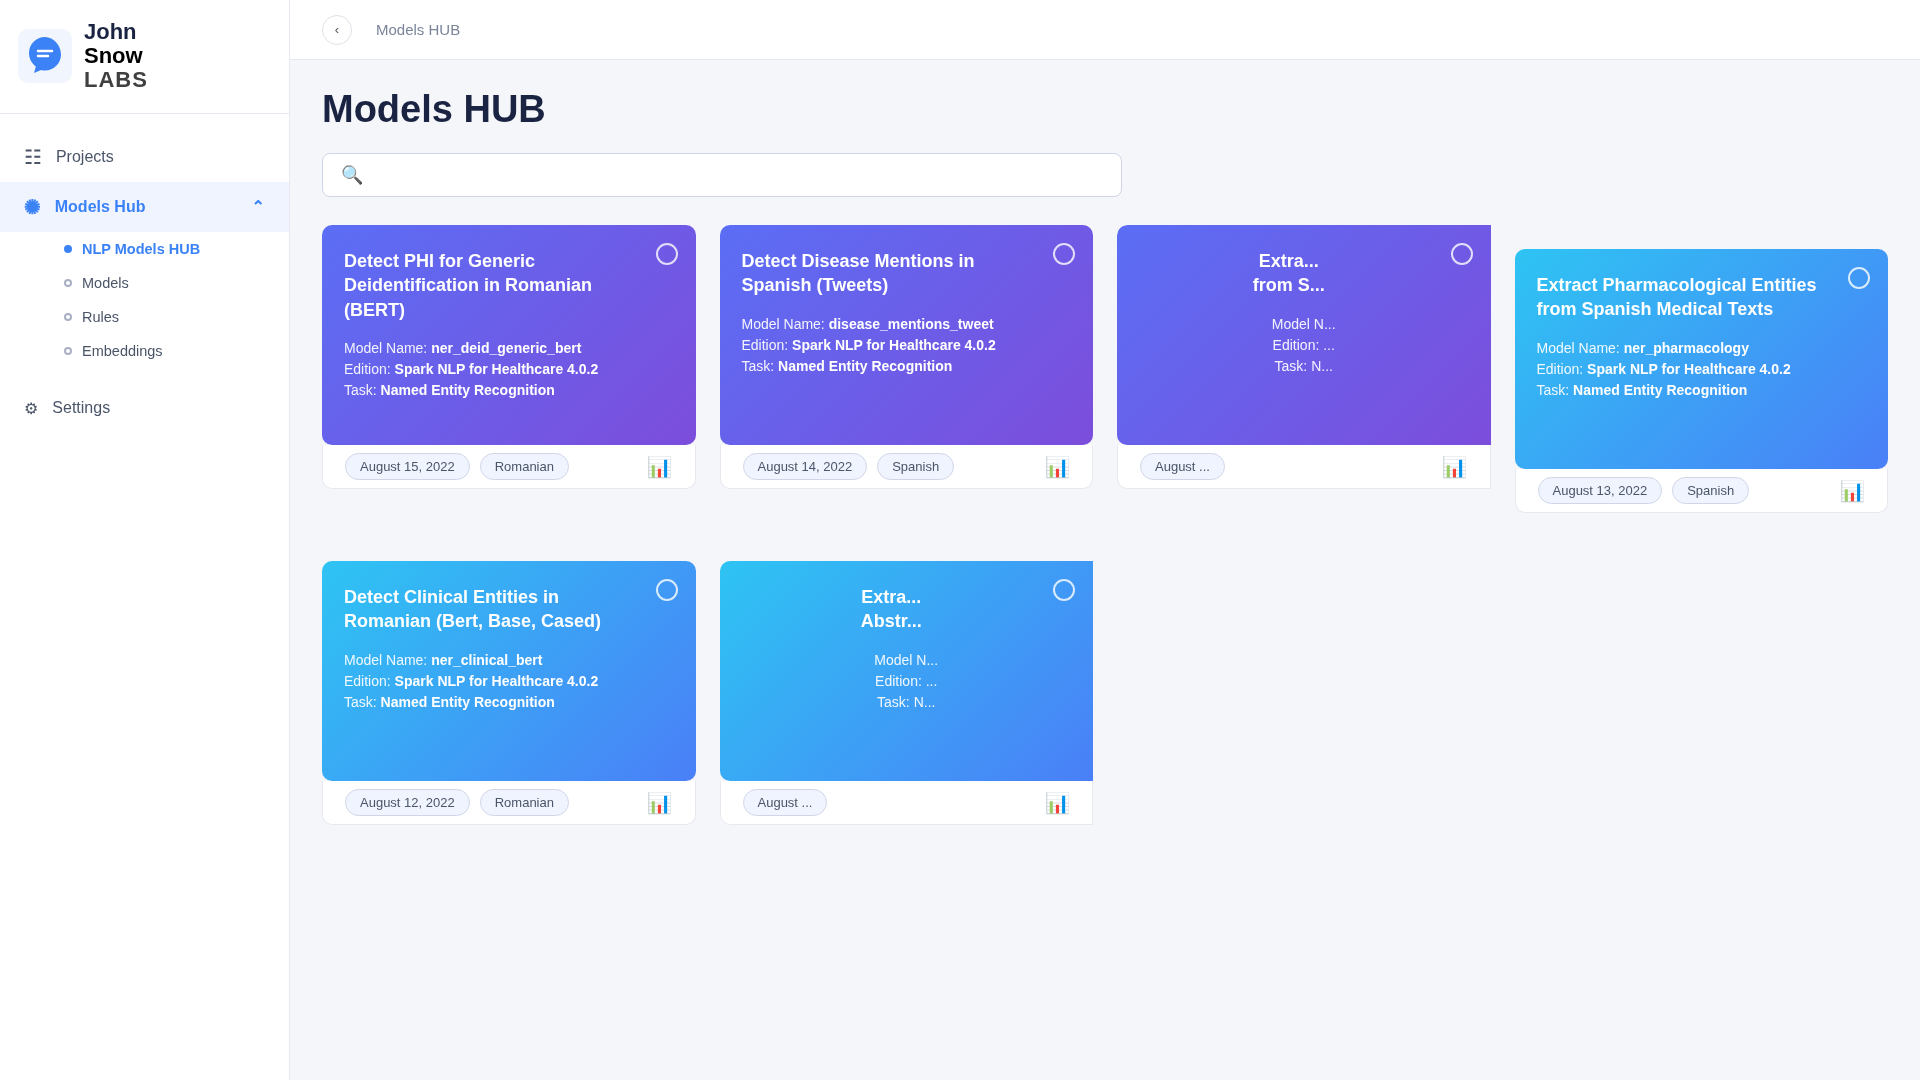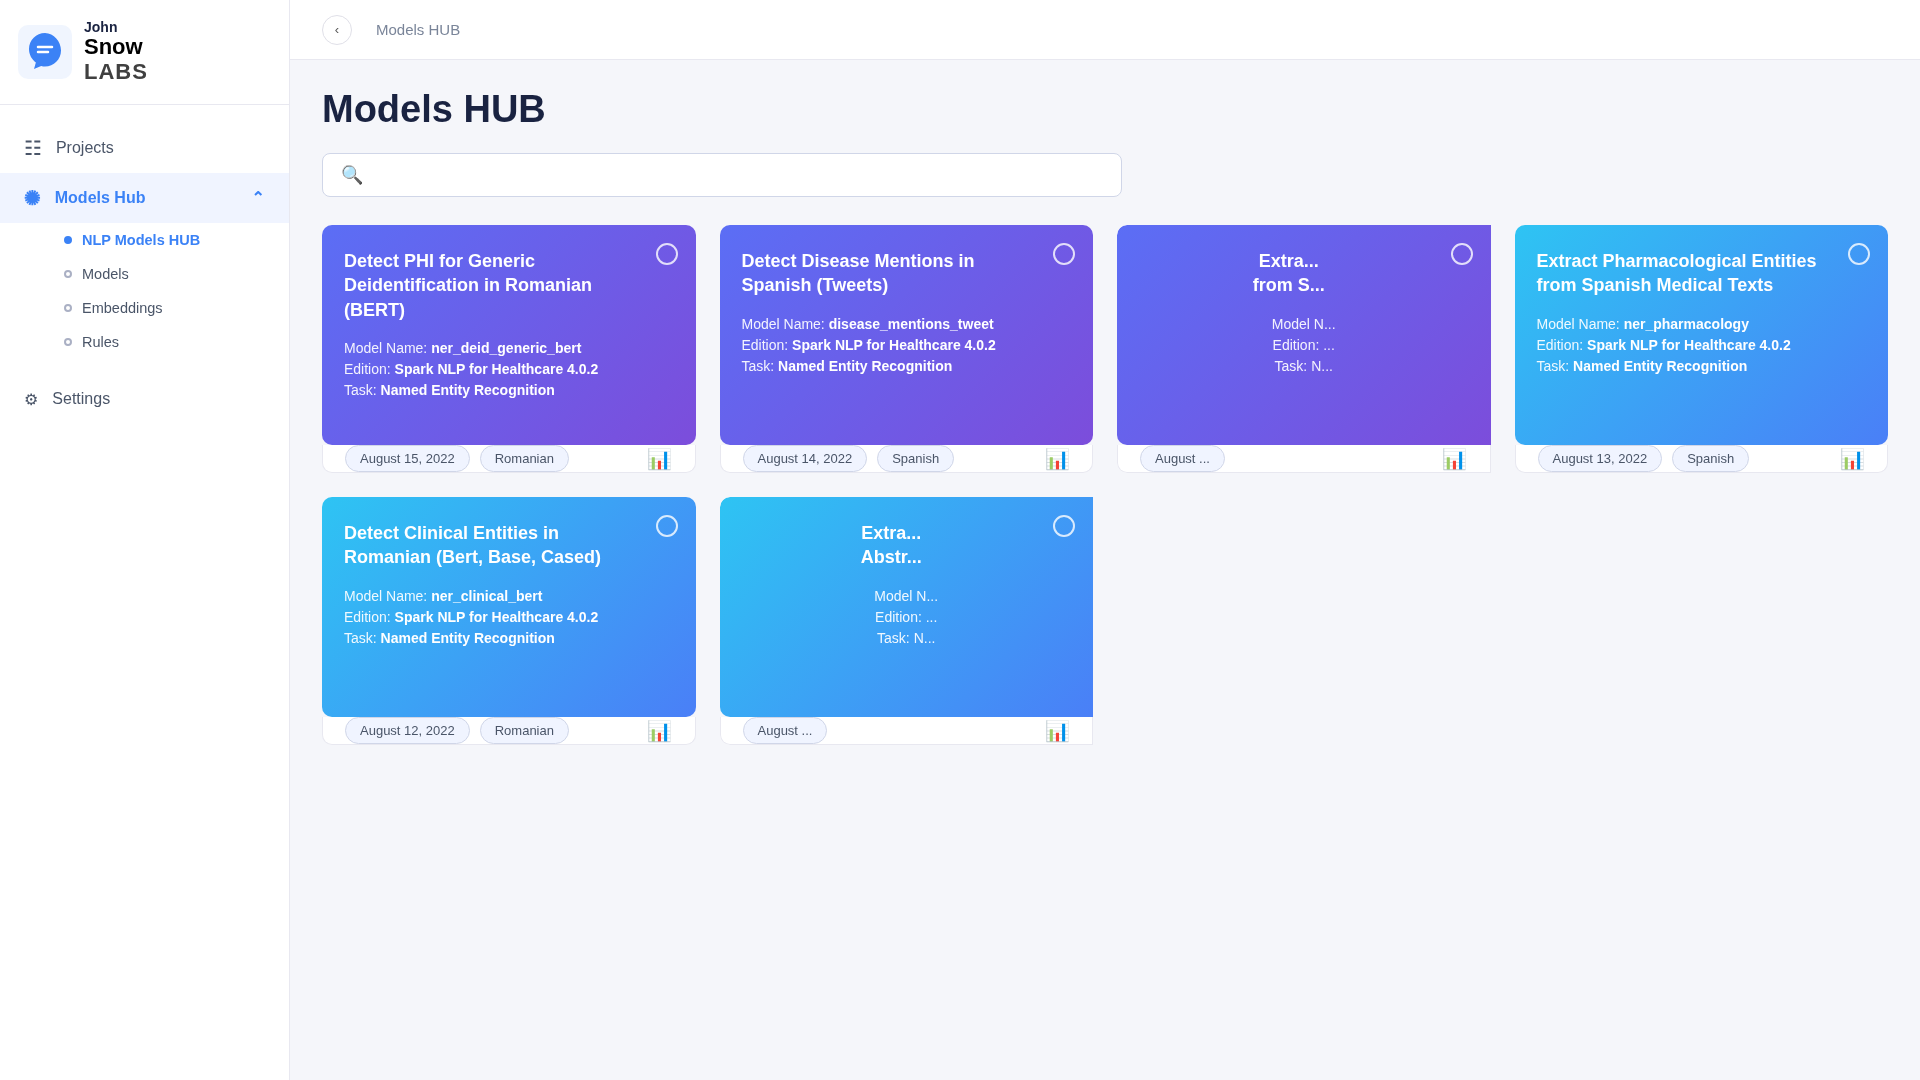--- a/index.html
+++ b/index.html
@@ -26,21 +26,21 @@
       width: 54px;
       height: 54px;
       margin-right: 12px;
       flex-shrink: 0;
     }
     .logo-text {
       display: flex;
       flex-direction: column;
       line-height: 1.1;
     }
-    .logo-john { font-size: 14px; font-weight: 700; color: #1a2341; }
+    .logo-john { font-size: 22px; font-weight: 700; color: #1a2341; }
     .logo-snow { font-size: 22px; font-weight: 700; color: #000000; }
     .logo-labs { font-size: 22px; font-weight: 700; color: #404040; letter-spacing: 1px; }
 
     .sidebar-nav { padding: 18px 0; flex: 1; }
     .nav-item {
       display: flex;
       align-items: center;
       padding: 13px 24px;
       cursor: pointer;
       font-size: 16px;
@@ -163,20 +163,21 @@
       position: relative;
       display: flex;
       flex-direction: column;
       cursor: pointer;
     }
     .card.blue-purple {
       background: linear-gradient(135deg, #5b6ef5 0%, #7c4ddb 100%);
     }
     .card.teal-blue {
       background: linear-gradient(135deg, #2ec4f3 0%, #4a7ff7 100%);
+      margin-top: 24px;
     }
     .card-title {
       font-size: 18px;
       font-weight: 700;
       margin-bottom: 18px;
       padding-right: 30px;
       line-height: 1.35;
     }
     .card-info { font-size: 14px; color: rgba(255,255,255,0.92); margin-bottom: 5px; }
     .card-info span { font-weight: 600; color: #fff; }
@@ -186,21 +187,21 @@
       right: 18px;
       width: 22px;
       height: 22px;
       border-radius: 50%;
       border: 2px solid rgba(255,255,255,0.8);
       background: transparent;
     }
     .card-footer {
       display: flex;
       align-items: center;
-      padding: 0 22px;
+      padding: 8px 22px;
       background: #fff;
       border: 1px solid #e8e8f0;
       border-top: none;
       border-radius: 0 0 10px 10px;
       gap: 10px;
     }
     .tag {
       background: #f0f4ff;
       border: 1.5px solid #d0d6e8;
       border-radius: 20px;
@@ -267,25 +268,25 @@
       <div class="sub-nav-item active">
         <span class="sub-nav-dot"></span>
         <span>NLP Models HUB</span>
       </div>
       <div class="sub-nav-item">
         <span class="sub-nav-dot" style="border-color:#aab0c4;"></span>
         <span>Models</span>
       </div>
       <div class="sub-nav-item">
         <span class="sub-nav-dot" style="border-color:#aab0c4;"></span>
-        <span>Embeddings</span>
+        <span>Rules</span>
       </div>
       <div class="sub-nav-item">
         <span class="sub-nav-dot" style="border-color:#aab0c4;"></span>
-        <span>Rules</span>
+        <span>Embeddings</span>
       </div>
     </div>
 
     <div class="settings-item" style="margin-top:18px;">
       <span class="nav-icon">⚙</span>
       <span>Settings</span>
     </div>
   </nav>
 </aside>
 

